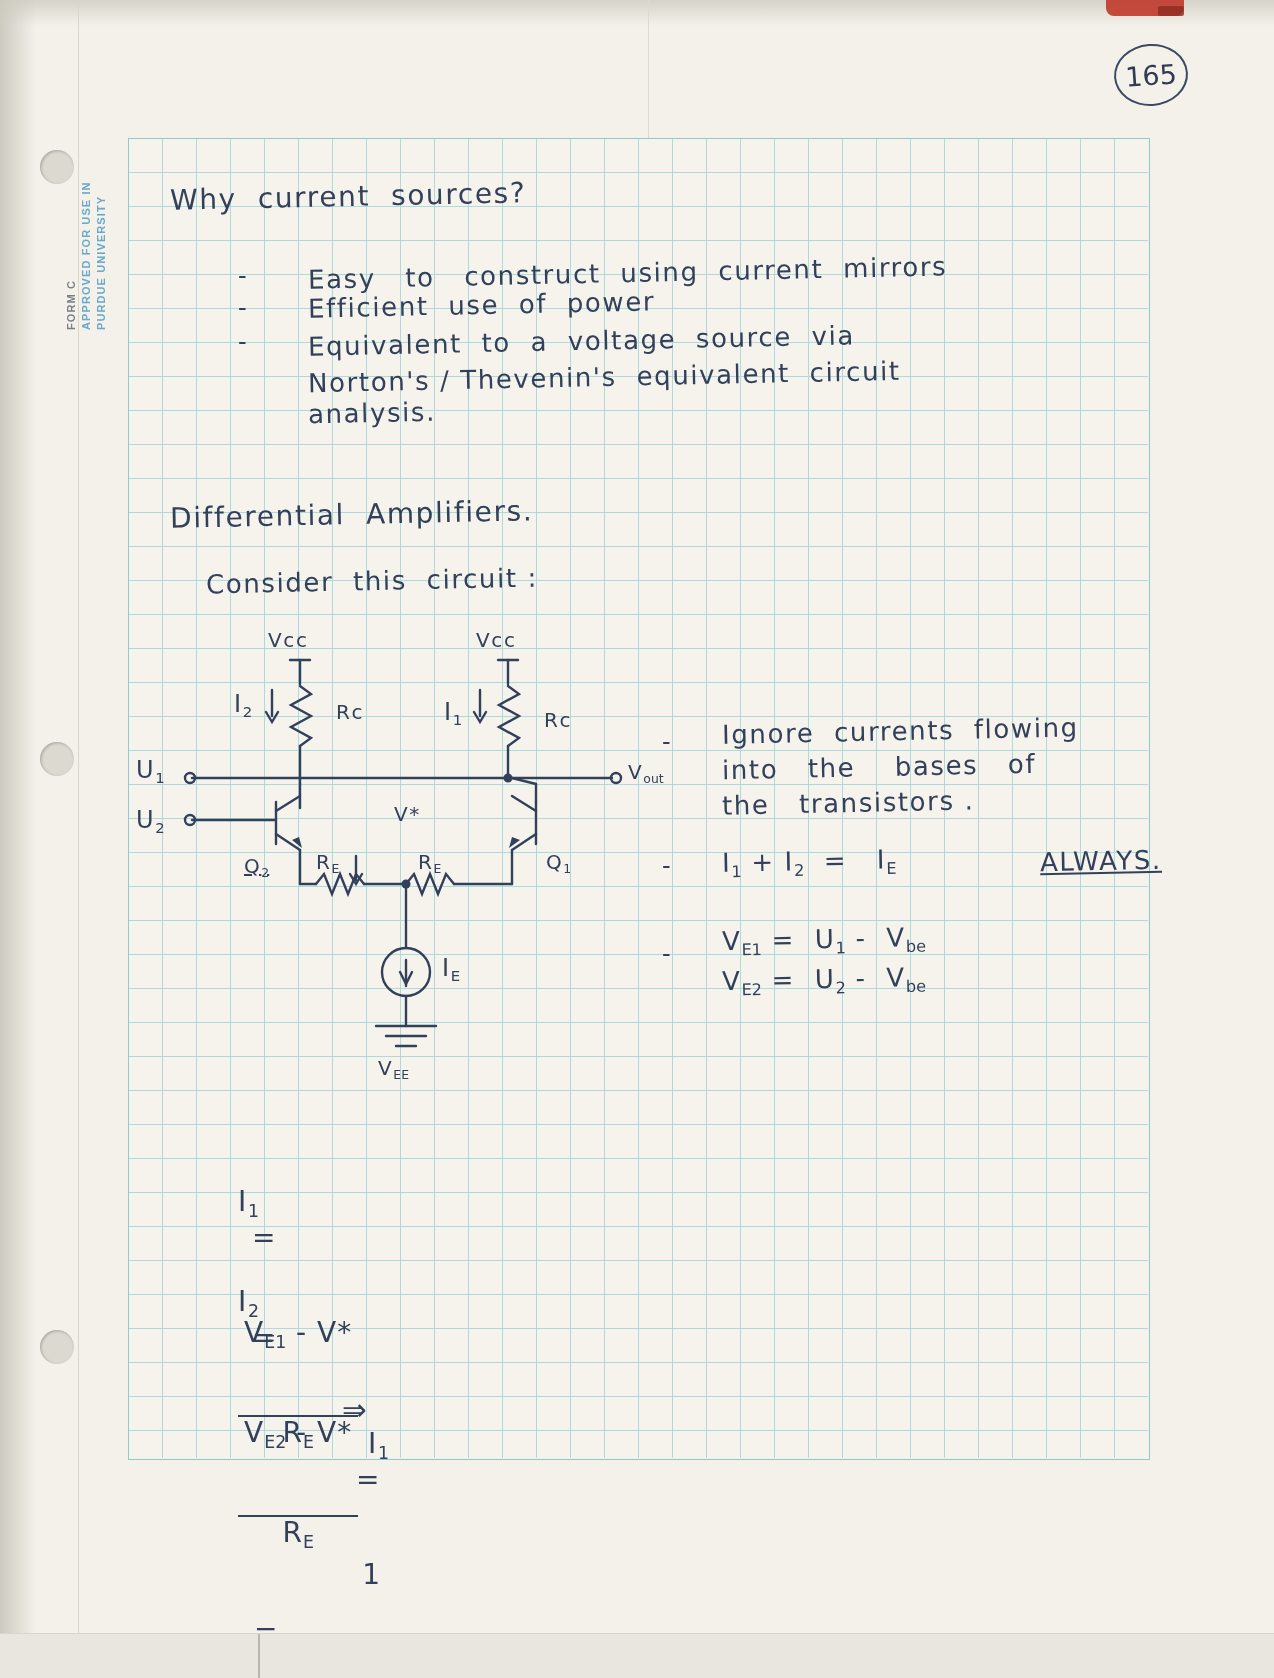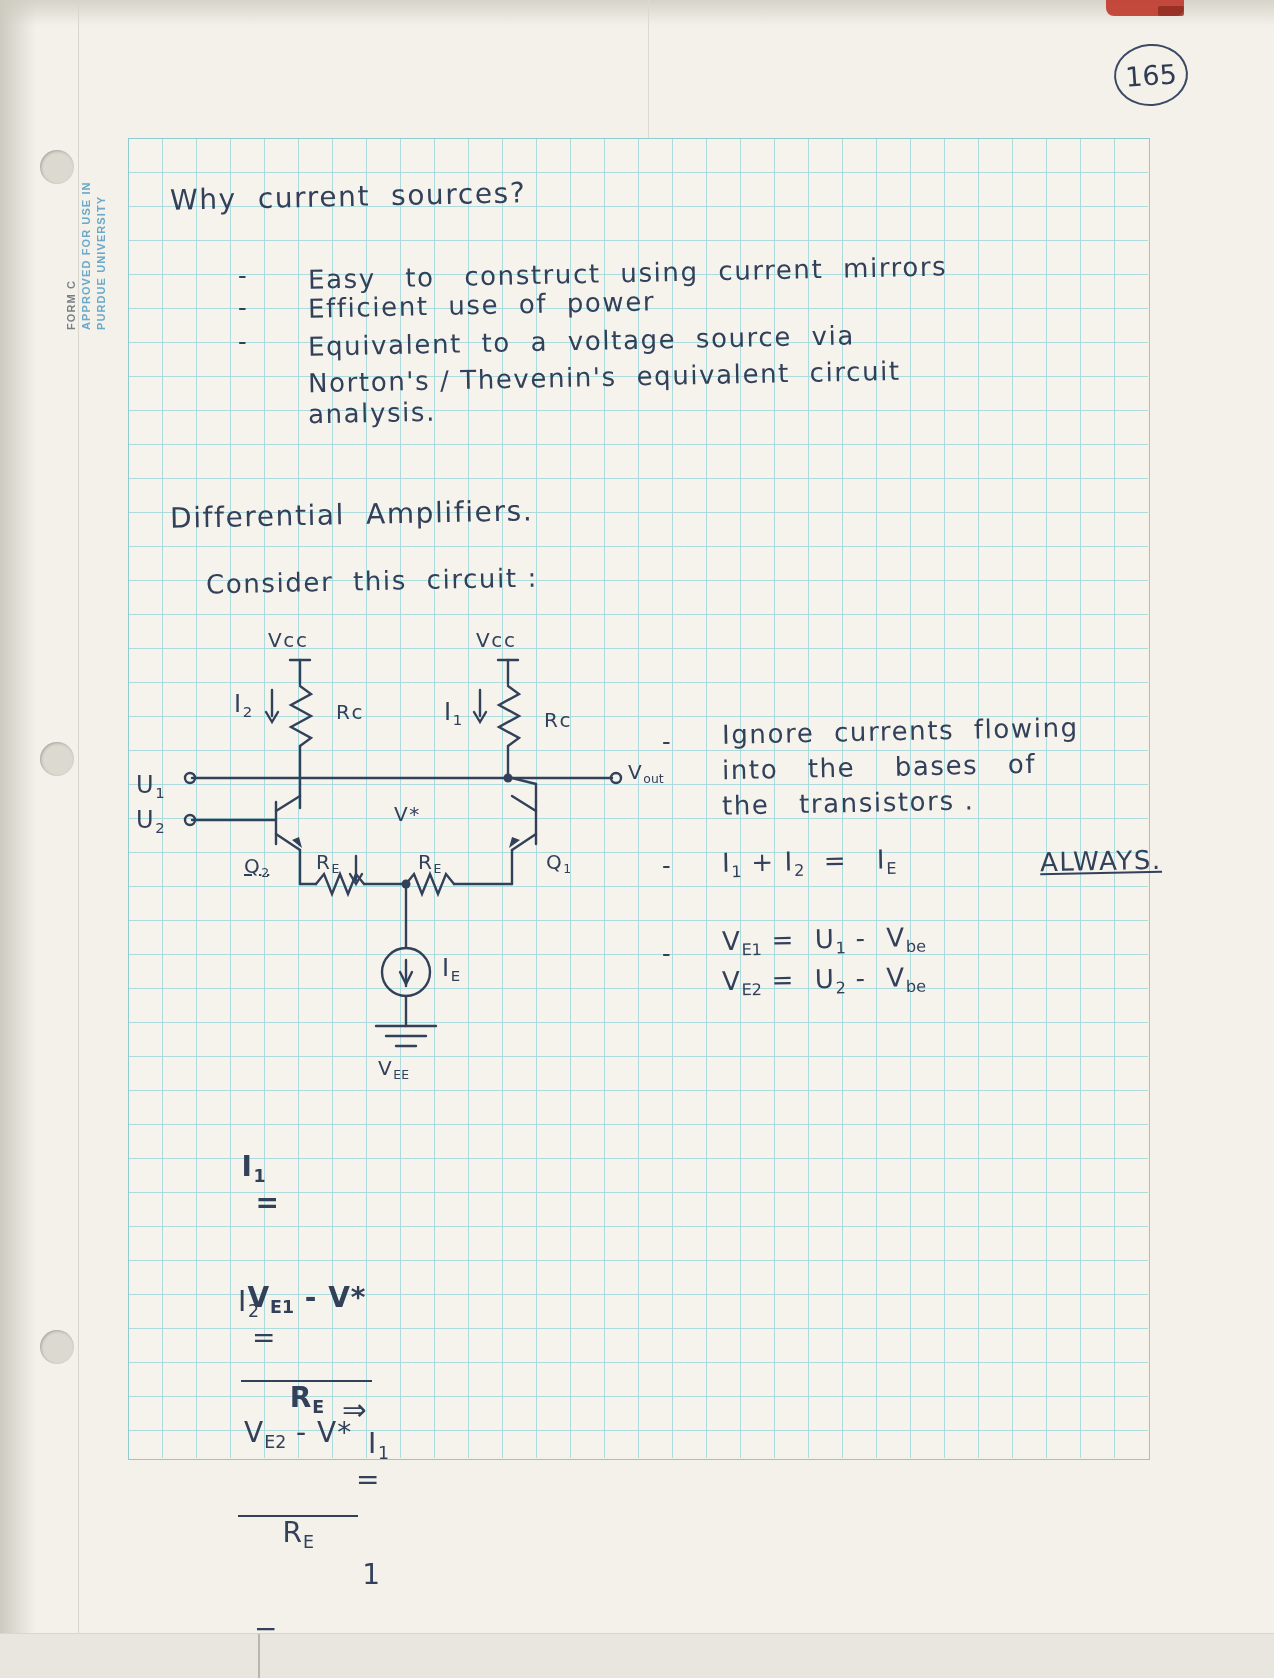--- a/index.html
+++ b/index.html
@@ -306,21 +306,21 @@
 
     <div class="hw s22" style="left:118px; top:16px;"><span>Vcc</span></div>
     <div class="hw s22" style="left:326px; top:16px;"><span>Vcc</span></div>
 
     <div class="hw s24" style="left:84px; top:78px;"><span>I</span><span class="sub">2</span></div>
     <div class="hw s24" style="left:294px; top:78px;margin-top:8px;"><span>I</span><span class="sub">1</span></div>
 
     <div class="hw s22" style="left:186px; top:88px;"><span>Rc</span></div>
     <div class="hw s22" style="left:394px; top:96px;"><span>Rc</span></div>
 
-    <div class="hw s24" style="left:-14px; top:159px;"><span>U</span><span class="sub">1</span></div>
+    <div class="hw s24" style="left:-14px; top:144px;"><span>U</span><span class="sub">1</span></div>
     <div class="hw s24" style="left:-14px; top:194px;"><span>U</span><span class="sub">2</span></div>
 
     <div class="hw s22" style="left:478px; top:148px;"><span>V</span><span class="sub">out</span></div>
 
     <div class="hw s22" style="left:94px; top:242px;text-decoration:underline;"><span>Q</span><span class="sub">2</span></div>
     <div class="hw s22" style="left:396px; top:238px;"><span>Q</span><span class="sub">1</span></div>
 
     <div class="hw s22" style="left:166px; top:238px;"><span>R</span><span class="sub">E</span></div>
     <div class="hw s22" style="left:268px; top:238px;"><span>R</span><span class="sub">E</span></div>
 
@@ -337,21 +337,21 @@
   <div class="hw s26 skew" style="left:722px; top:788px;">the   transistors .</div>
 
   <div class="hw s24" style="left:662px; top:852px;">-</div>
   <div class="hw s26 skew" style="left:722px; top:846px;"><span>I</span><span class="sub">1</span><span> + I</span><span class="sub">2</span><span>  =   I</span><span class="sub">E</span></div>
   <div class="hw s26 skew uline" style="left:1040px; top:846px;">ALWAYS.</div>
 
   <div class="hw s24" style="left:662px; top:940px;">-</div>
   <div class="hw s26 skew" style="left:722px; top:924px;"><span>V</span><span class="sub">E1</span><span> =  U</span><span class="sub">1</span><span> -  V</span><span class="sub">be</span></div>
   <div class="hw s26 skew" style="left:722px; top:964px;"><span>V</span><span class="sub">E2</span><span> =  U</span><span class="sub">2</span><span> -  V</span><span class="sub">be</span></div>
 
-  <div class="hw s28" style="left:196px; top:1117px;font-weight:bold;">
+  <div class="hw s28" style="left:196px; top:1152px;">
     <span>I</span><span class="sub">1</span>
     <span style="padding:0 14px;">=</span>
     <span class="frac">
       <span class="num"><span>V</span><span class="sub">E1</span><span> - V*</span></span>
       <span class="den"><span>R</span><span class="sub">E</span></span>
     </span>
   </div>
 
   <div class="hw s28" style="left:196px; top:1252px;">
     <span>I</span><span class="sub">2</span>

